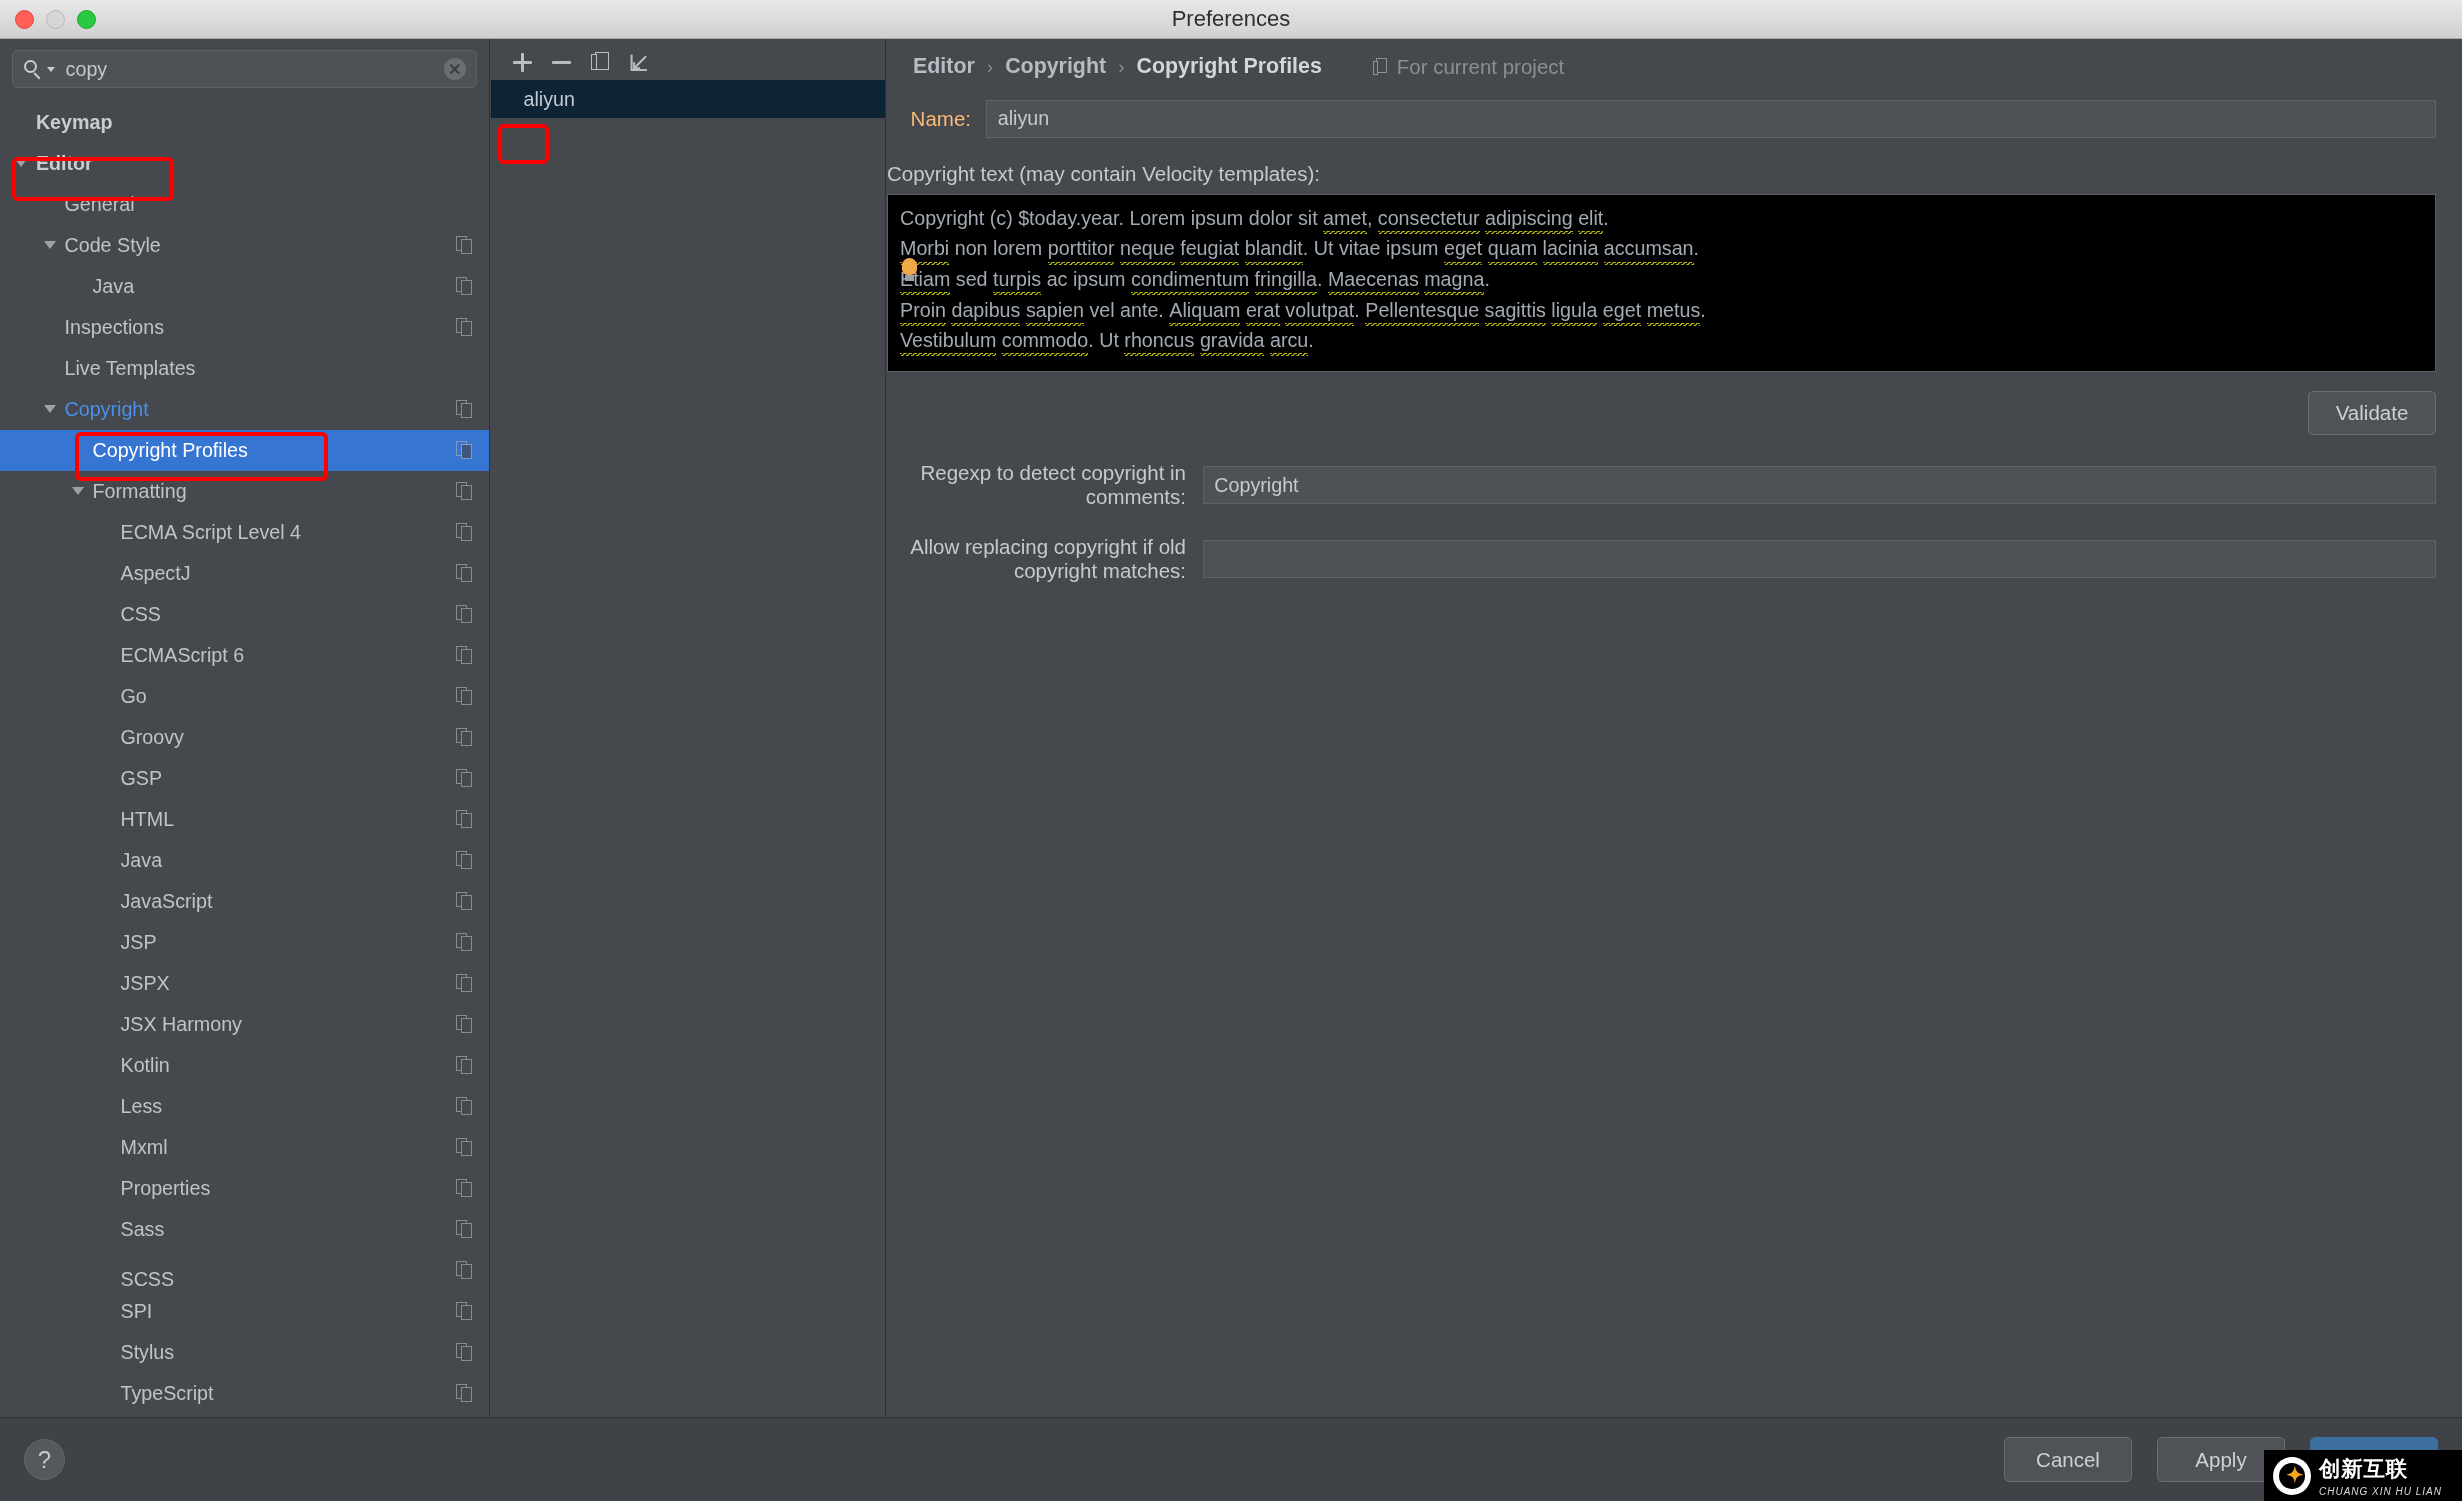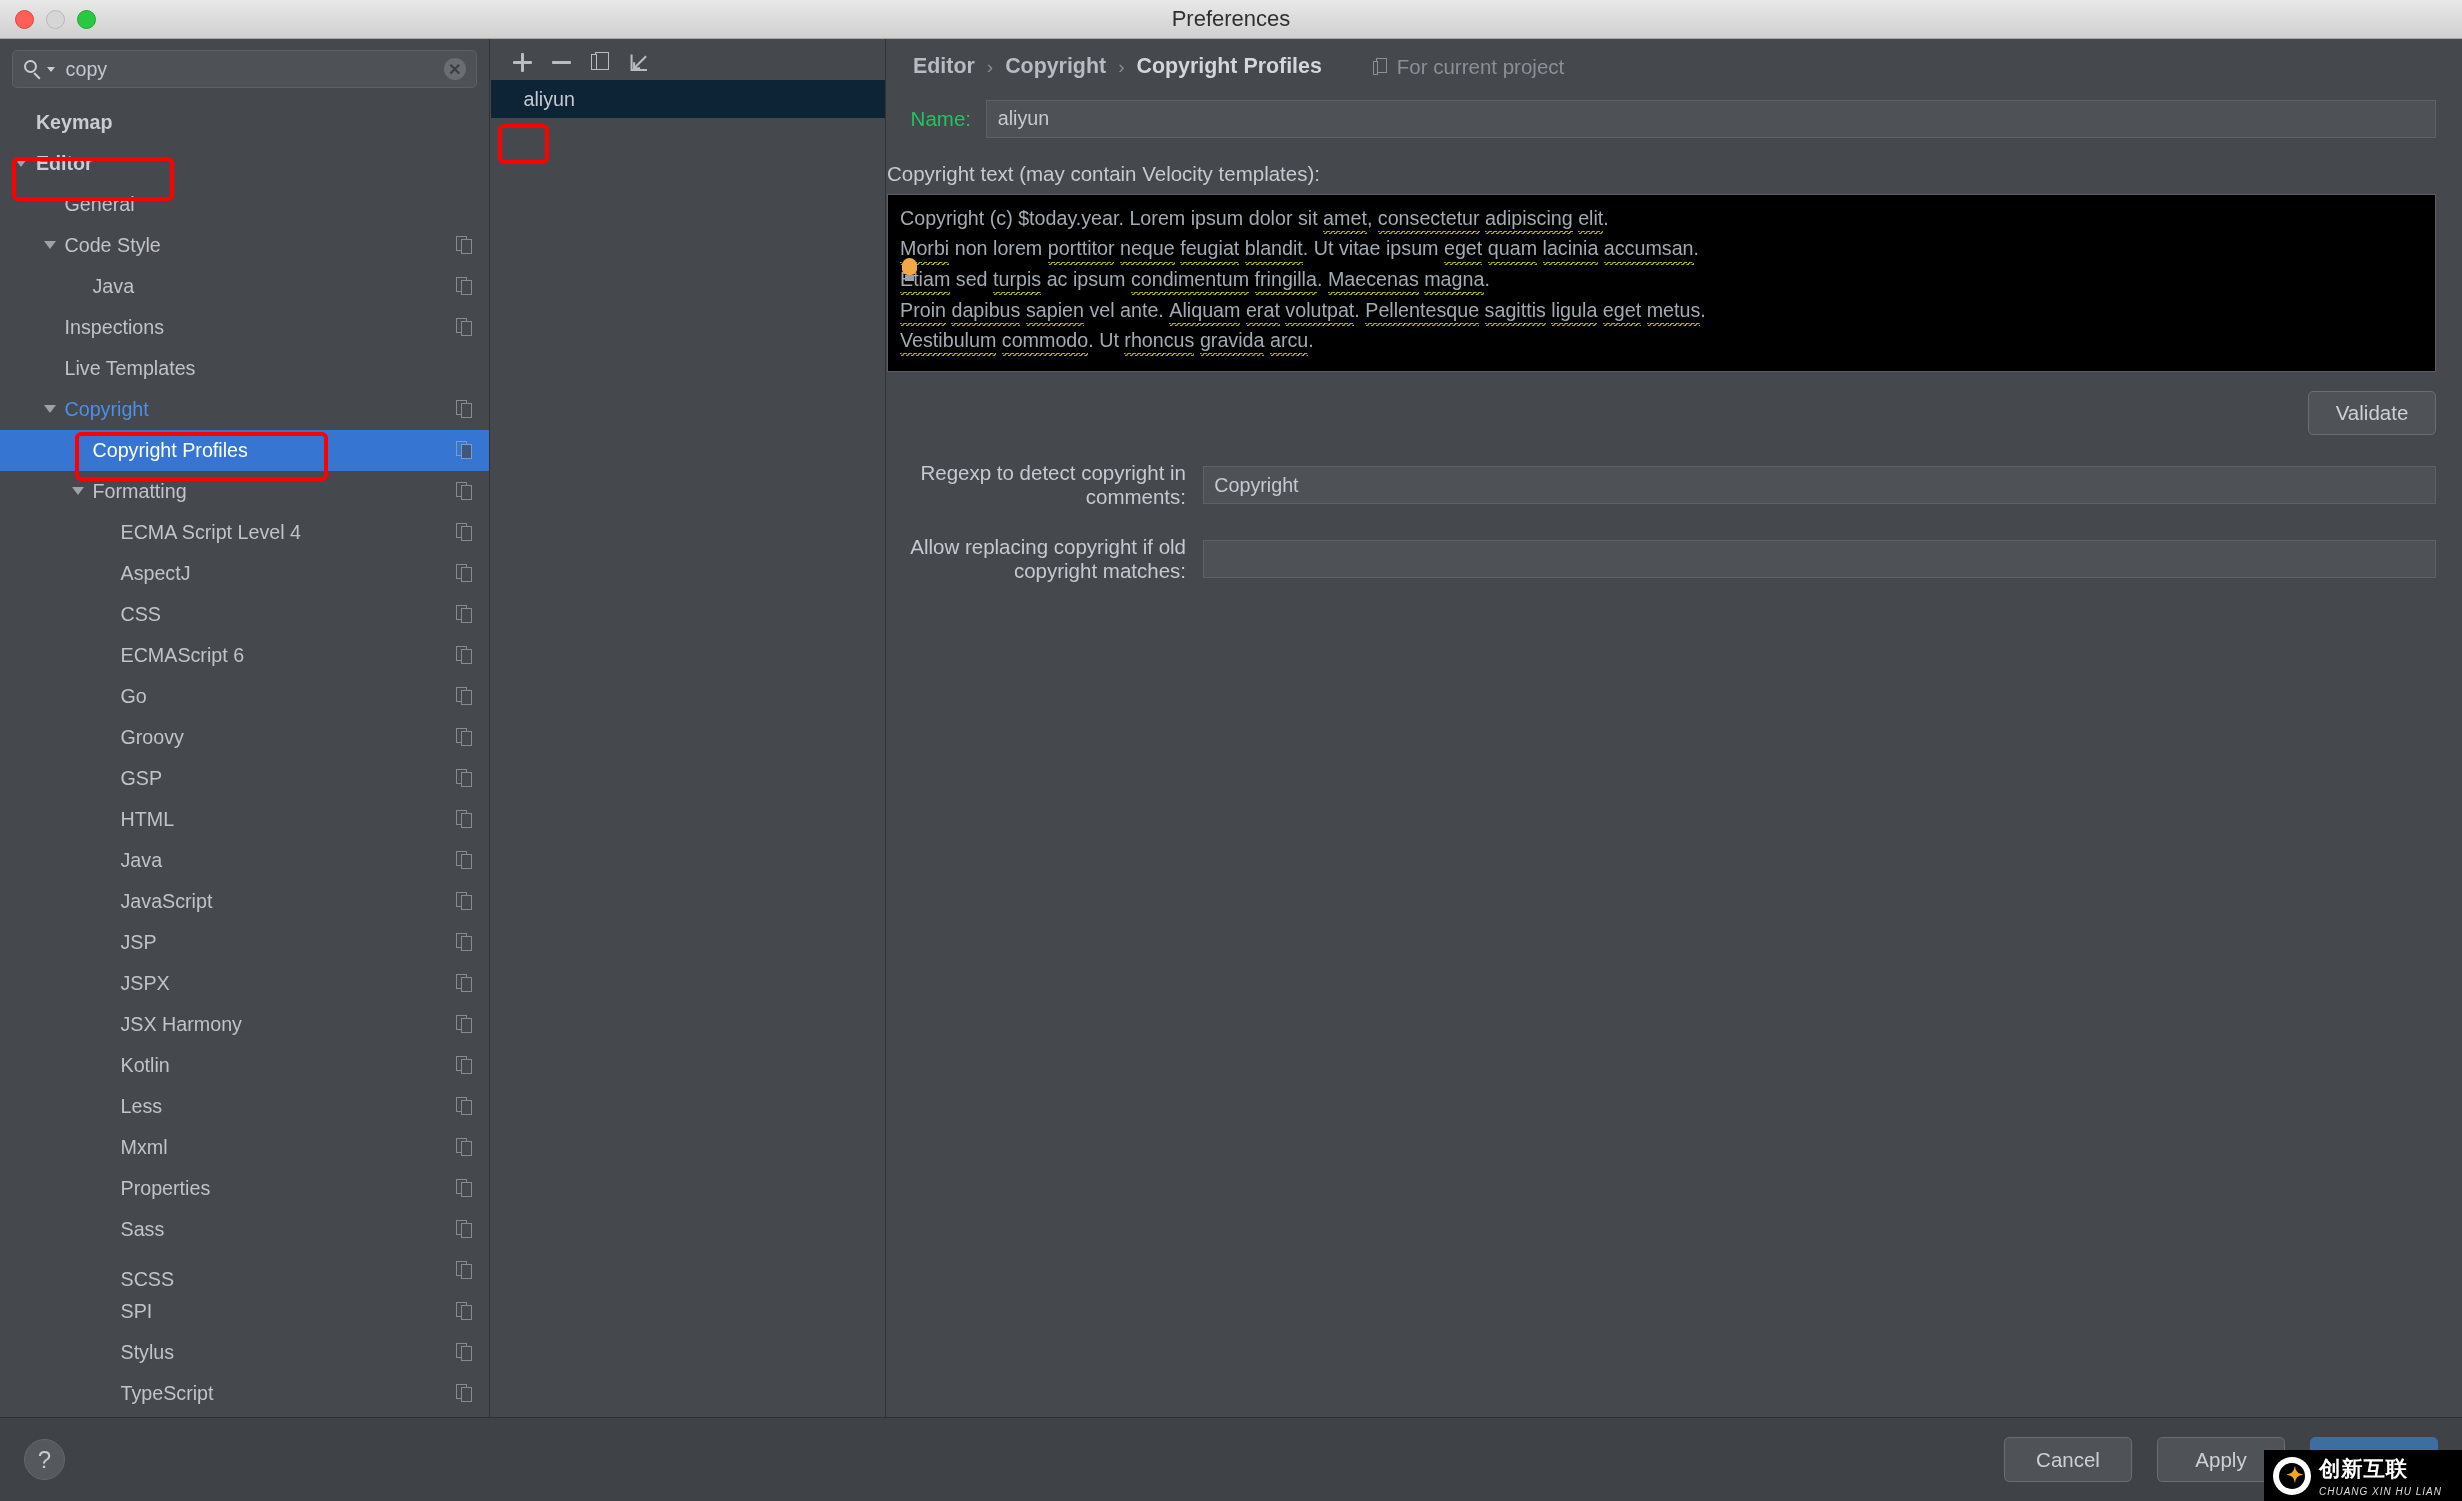--- a/index.html
+++ b/index.html
@@ -137,21 +137,21 @@
   .prow.sel { background: #0d2437; }
 
   
   .detail {
     position: absolute; left: 887px; top: 0; right: 0; height: 1378px;
     background: #45484d;
   }
   .row-name {
     display: flex; align-items: center; padding: 20.5px 26px 0 0; margin-left: 0;
   }
-  .lbl { font-size: 20.5px; color: #22c55e; }
+  .lbl { font-size: 20.5px; color: #fdba74; }
   .field {
     background: #4e5156; border: 0.9px solid #5e6267;
     height: 38px; display: flex; align-items: center; padding: 0 10.3px;
     font-size: 19.7px; color: #c6cad0;
   }
   .sec-label { font-size: 20.5px; color: #c6cad0; margin: 24px 0 8.5px 0; }
 
   .codearea {
     background: #000000; border: 0.9px solid #5a5e63;
     padding: 8.5px 12px 13.7px 12px; position: relative;

